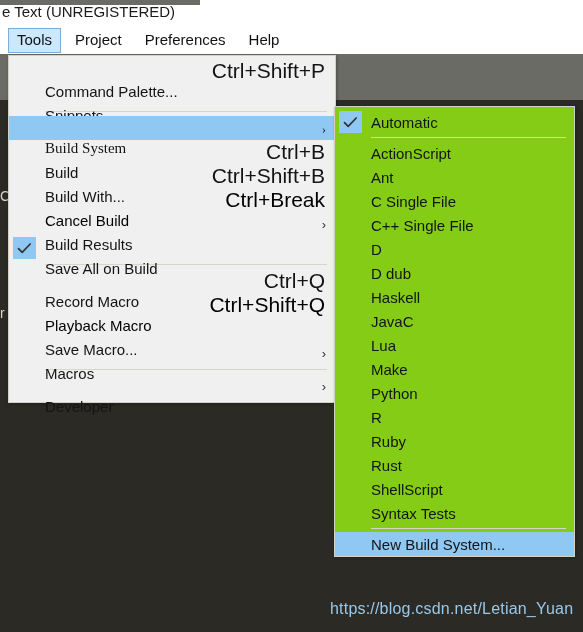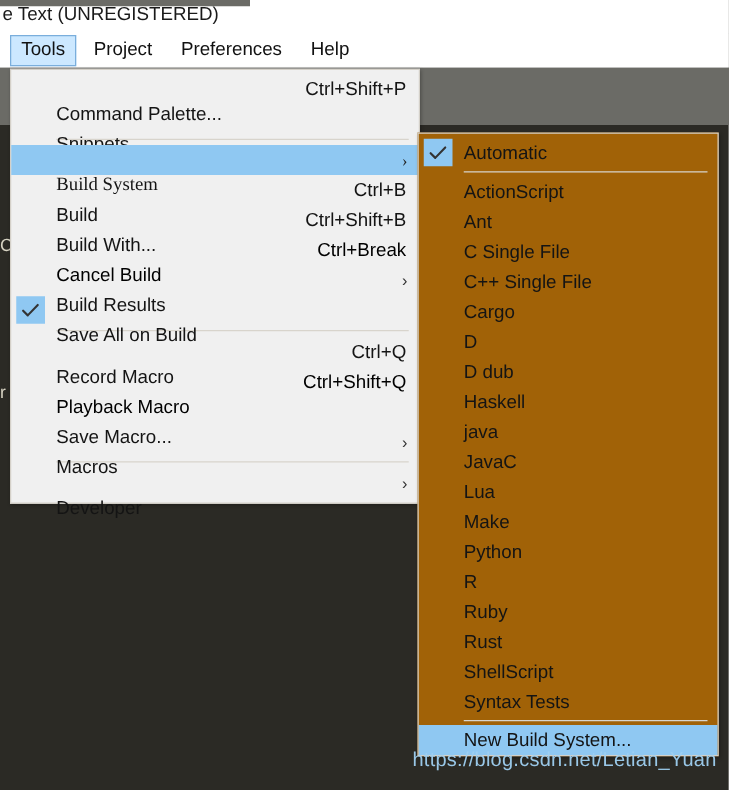--- a/index.html
+++ b/index.html
@@ -59,36 +59,36 @@
     background:#f0f0f0;border:1px solid #d4d0c8;
     box-shadow:1px 1px 3px rgba(0,0,0,.30);
     padding:3px 0 4px 0;
   }
   .mi{
     position:relative;display:flex;align-items:center;
     height:24px;font-size:15px;color:#141414;
     padding-left:36px;padding-right:10px;white-space:nowrap;
   }
   .mi .label{flex:0 0 auto;margin-top:40px;}
-  .mi .accel{position:absolute;right:10px;color:#141414;font-size:15px;text-align:center;}
+  .mi .accel{position:absolute;right:10px;color:#141414;font-size:21px;text-align:center;}
   .mi .arrow{position:absolute;right:9px;font-size:13px;color:#333;line-height:1;}
   .mi.disabled .label,.mi.disabled .accel{color:#000000;}
   .mi.sel{background:#8fc8f2;font-family:Liberation Serif, serif;}
   .mi.sel .arrow{color:#222;}
   .mi .checkbox{
     position:absolute;left:4px;top:1px;width:23px;height:22px;
     background:#8fc8f2;display:flex;align-items:center;justify-content:center;
   }
   .mi .checkbox svg{display:block;}
   .sep{height:1px;background:#d8d4cc;margin:4px 8px 4px 36px;}
 
   
   .submenu{
     position:absolute;left:334px;top:106px;width:239px;
-    background:#a16207;border:1px solid #d4d0c8;
+    background:#84cc16;border:1px solid #d4d0c8;
     box-shadow:1px 1px 3px rgba(0,0,0,.30);
     padding:3px 0 0 0;
   }
   .sm{
     position:relative;display:flex;align-items:center;
     height:24px;font-size:15px;color:#141414;
     padding-left:36px;padding-right:10px;white-space:nowrap;
   }
   .sm.sel{background:#8fc8f2;align-items:center;}
   .sm .checkbox{
@@ -223,33 +223,27 @@
     <div class="sm">
         <span class="label">Ant</span>
       </div>
     <div class="sm">
         <span class="label">C Single File</span>
       </div>
     <div class="sm">
         <span class="label">C++ Single File</span>
       </div>
     <div class="sm">
-        <span class="label">Cargo</span>
-      </div>
-    <div class="sm">
         <span class="label">D</span>
       </div>
     <div class="sm">
         <span class="label">D dub</span>
       </div>
     <div class="sm">
         <span class="label">Haskell</span>
-      </div>
-    <div class="sm">
-        <span class="label">java</span>
       </div>
     <div class="sm">
         <span class="label">JavaC</span>
       </div>
     <div class="sm">
         <span class="label">Lua</span>
       </div>
     <div class="sm">
         <span class="label">Make</span>
       </div>

